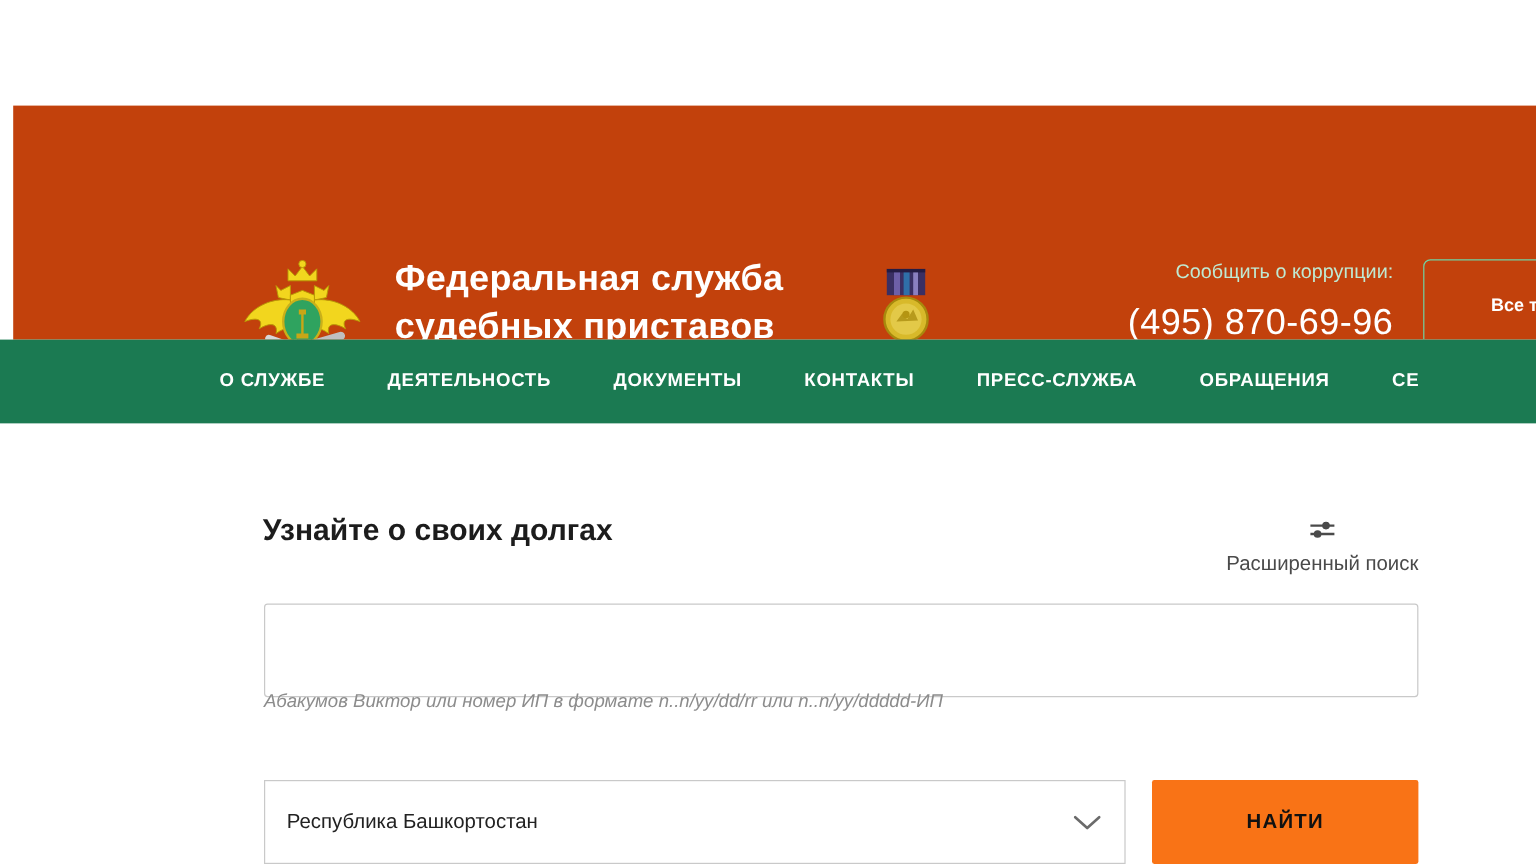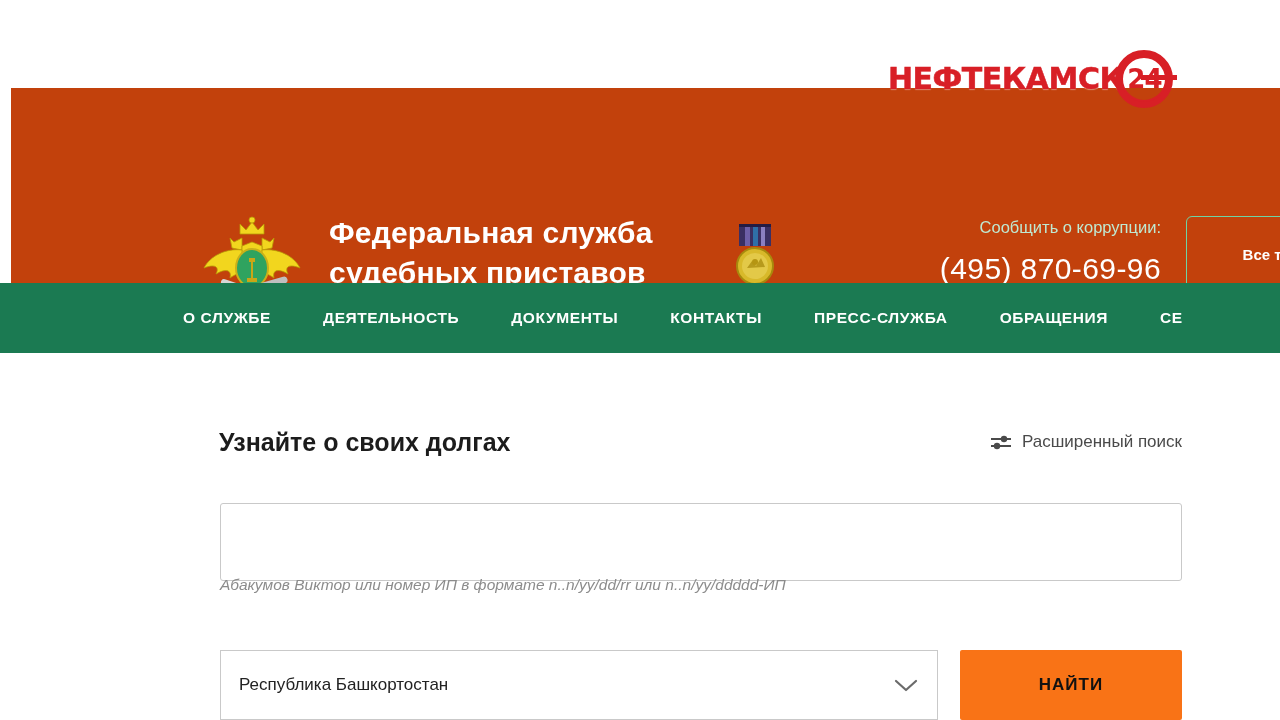--- a/index.html
+++ b/index.html
@@ -160,20 +160,21 @@
     font-size: 25px;
     font-weight: 700;
     color: #1c1c1c;
     white-space: nowrap;
   }
 
   .adv-search {
     position: absolute; right: 98px; top: 432px;
     display: flex; align-items: center; gap: 10px;
     cursor: pointer;
+    flex-direction: column;
   }
   .adv-icon { width: 22px; height: 18px; flex: none; display: block; }
   .adv-label {
     font-size: 17px;
     color: #4a4a4a;
     white-space: nowrap;
   }
 
   .search-input {
     position: absolute; left: 220px; top: 503px;
@@ -226,29 +227,20 @@
     letter-spacing: 1px;
     font-family: "Liberation Sans", sans-serif;
     cursor: pointer;
   }
 </style>
 </head>
 <body>
 
 <div class="page">
 
-  <div class="watermark">
-    <span class="wm-text">НЕФТЕКАМСК</span>
-    <span class="wm-badge">
-      <span class="ring"></span>
-      <span class="ring2"></span>
-      <span class="bar"></span>
-      <span class="num">24</span>
-    </span>
-  </div>
 
   <div class="header">
     <div class="header-inner">
 
       <div class="emblem">
         <svg viewBox="0 0 112 112" width="112" height="112" aria-hidden="true">
           <g fill="#f2d61e" stroke="#b89a06" stroke-width="0.8">
 
             <path d="M56 6 L50 14 L44 8 L44 18 L68 18 L68 8 L62 14 Z"></path>
             <circle cx="56" cy="4" r="3"></circle>

